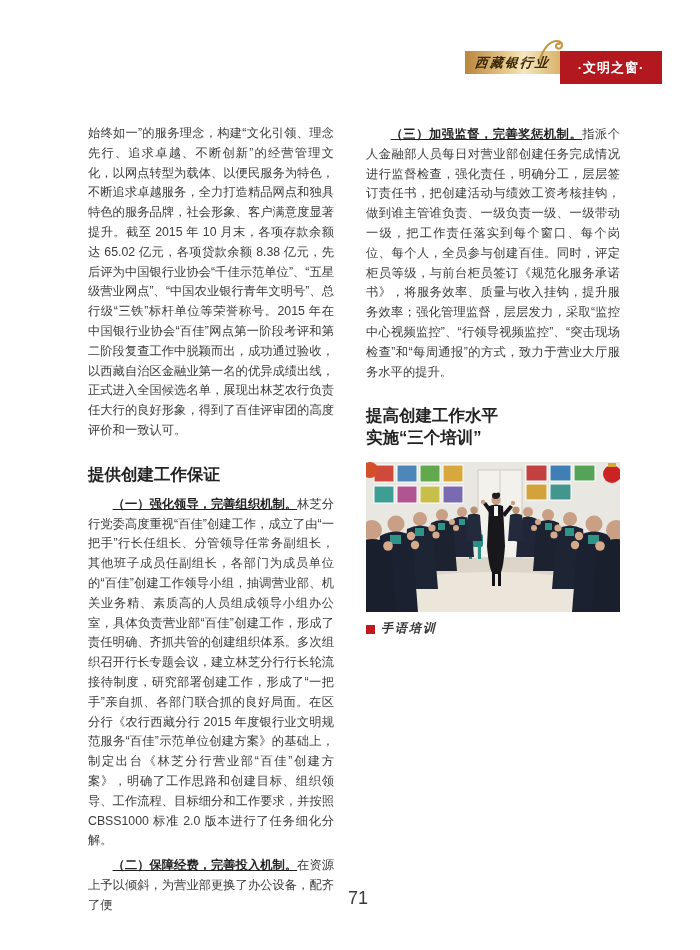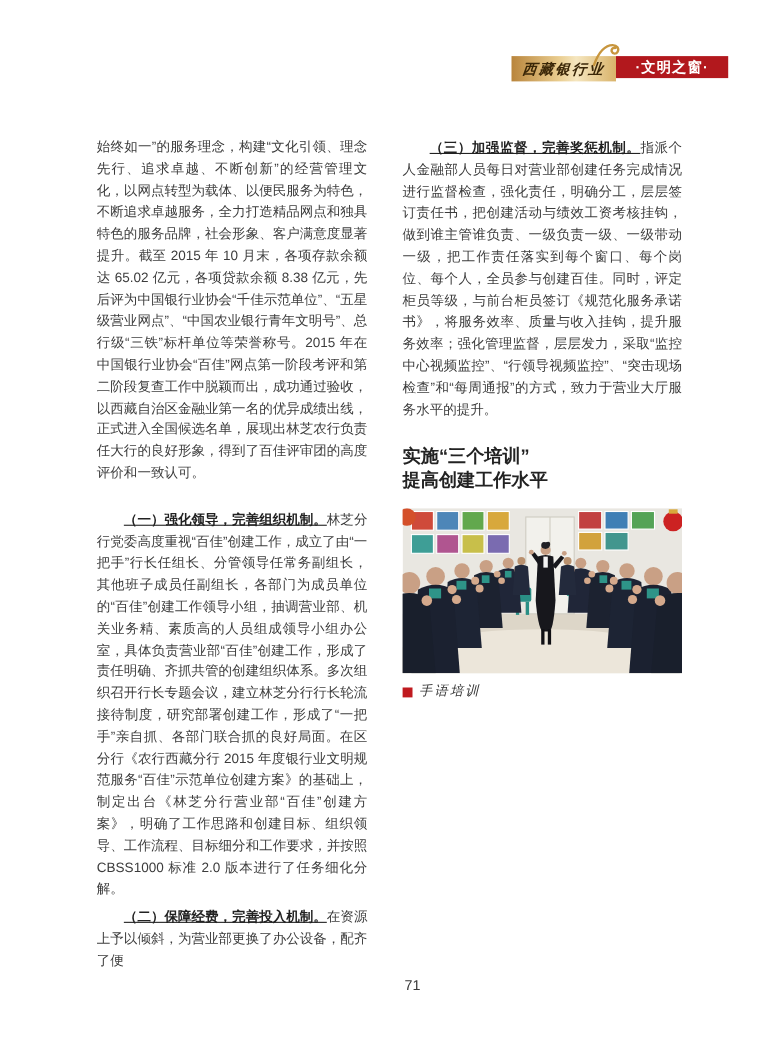--- a/index.html
+++ b/index.html
@@ -11,21 +11,21 @@
   .banner{position:absolute;top:51px;left:465px;height:23px;display:flex;}
   .banner-gold{
     width:95px;height:23px;display:flex;align-items:center;justify-content:center;
     background:linear-gradient(90deg,#b9853c 0%,#e9cc8e 45%,#f5e6bf 62%,#d9b36a 100%);
   }
   .banner-gold .calli{
     font-family:"DejaVu Serif",serif;font-style:italic;font-weight:bold;
     font-size:13px;color:#3a2607;letter-spacing:2px;transform:skewX(-6deg);
   }
   .banner-red{
-    width:102px;height:20px;display:flex;align-items:center;justify-content:center;
+    width:102px;height:33px;display:flex;align-items:center;justify-content:center;
     background:#b2181d;
   }
   .banner-red .sec{
     color:#ffffff;font-size:13px;font-weight:bold;letter-spacing:1px;
   }
   .flourish{position:absolute;left:73px;top:-13px;width:26px;height:22px;}
   
   .col{position:absolute;top:120px;text-align:justify;font-size:12.3px;line-height:19.8px;}
   .col-left{left:88px;width:246px;}
   .col-right{left:366px;width:254px;}
@@ -36,25 +36,25 @@
     margin:22px 0 10px 0;font-size:16.5px;line-height:22px;font-weight:bold;
     color:#222222;text-align:left;text-indent:0;
   }
   h2.sec-head span{display:block;}
   
   .photo-wrap{margin-top:14px;}
   .photo-wrap svg{display:block;width:254px;height:150px;}
   .caption{display:flex;align-items:center;margin-top:7px;text-indent:0;}
   .caption .bullet{width:9px;height:9px;background:#c01a1f;margin-right:6px;flex:0 0 auto;}
   .caption .cap-text{
-    font-family:"DejaVu Serif",serif;font-style:italic;font-size:12px;color:#333333;letter-spacing:2px;
-  }
-  
-  .page-num{position:absolute;top:888px;left:348px;width:54px;text-align:center;
-    font-size:13px;color:#3a3a3a;}
+    font-family:"DejaVu Serif",serif;font-style:italic;font-size:12px;color:#333333;letter-spacing:2px;font-weight:bold;
+  }
+  
+  .page-num{position:absolute;top:888px;left:314px;width:54px;text-align:right;
+    font-size:18px;color:#3a3a3a;}
 </style>
 </head>
 <body>
 
 <div class="page">
 
   <div class="banner">
     <div class="banner-gold">
       <span class="calli">西藏银行业</span>
     </div>
@@ -64,34 +64,35 @@
     <svg class="flourish" viewBox="0 0 26 22">
       <path d="M2 21 C6 10 12 3 19 3 C23 3 25 6 23.5 9 C22.3 11.4 19 11.2 18.2 9 C17.5 7 19 5.2 21 5.6" fill="none" stroke="#c8963e" stroke-width="2.2" stroke-linecap="round"></path>
       <circle cx="21.5" cy="5.2" r="1.4" fill="#c8963e"></circle>
     </svg>
   </div>
 
   <div class="col col-left">
     <p class="no-indent">始终如一”的服务理念，构建“文化引领、理念先行、追求卓越、不断创新”的经营管理文化，以网点转型为载体、以便民服务为特色，不断追求卓越服务，全力打造精品网点和独具特色的服务品牌，社会形象、客户满意度显著提升。截至 2015 年 10 月末，各项存款余额达 65.02 亿元，各项贷款余额 8.38 亿元，先后评为中国银行业协会“千佳示范单位”、“五星级营业网点”、“中国农业银行青年文明号”、总行级“三铁”标杆单位等荣誉称号。2015 年在中国银行业协会“百佳”网点第一阶段考评和第二阶段复查工作中脱颖而出，成功通过验收，以西藏自治区金融业第一名的优异成绩出线，正式进入全国候选名单，展现出林芝农行负责任大行的良好形象，得到了百佳评审团的高度评价和一致认可。</p>
 
     <h2 class="sec-head">
+      <span>提供创建工作保证</span>
     </h2>
 
     <p><b>（一）强化领导，完善组织机制。</b><span>林芝分行党委高度重视“百佳”创建工作，成立了由“一把手”行长任组长、分管领导任常务副组长，其他班子成员任副组长，各部门为成员单位的“百佳”创建工作领导小组，抽调营业部、机关业务精、素质高的人员组成领导小组办公室，具体负责营业部“百佳”创建工作，形成了责任明确、齐抓共管的创建组织体系。多次组织召开行长专题会议，建立林芝分行行长轮流接待制度，研究部署创建工作，形成了“一把手”亲自抓、各部门联合抓的良好局面。在区分行《农行西藏分行 2015 年度银行业文明规范服务“百佳”示范单位创建方案》的基础上，制定出台《林芝分行营业部“百佳”创建方案》，明确了工作思路和创建目标、组织领导、工作流程、目标细分和工作要求，并按照 CBSS1000 标准 2.0 版本进行了任务细化分解。</span></p>
 
     <p><b>（二）保障经费，完善投入机制。</b><span>在资源上予以倾斜，为营业部更换了办公设备，配齐了便</span></p>
   </div>
 
   <div class="col col-right">
 
     <p><b>（三）加强监督，完善奖惩机制。</b><span>指派个人金融部人员每日对营业部创建任务完成情况进行监督检查，强化责任，明确分工，层层签订责任书，把创建活动与绩效工资考核挂钩，做到谁主管谁负责、一级负责一级、一级带动一级，把工作责任落实到每个窗口、每个岗位、每个人，全员参与创建百佳。同时，评定柜员等级，与前台柜员签订《规范化服务承诺书》，将服务效率、质量与收入挂钩，提升服务效率；强化管理监督，层层发力，采取“监控中心视频监控”、“行领导视频监控”、“突击现场检查”和“每周通报”的方式，致力于营业大厅服务水平的提升。</span></p>
 
     <h2 class="sec-head">
+      <span>提高创建工作水平</span>
       <span>实施“三个培训”</span>
-      <span>提高创建工作水平</span>
     </h2>
 
 
     <div class="photo-wrap">
       <svg viewBox="0 0 254 150" preserveAspectRatio="none">
 
         <rect width="254" height="150" fill="#e9e7e1"></rect>
         <rect y="96" width="254" height="54" fill="#ddd6c8"></rect>
         <ellipse cx="127" cy="152" rx="160" ry="42" fill="#ece6da"></ellipse>
 

